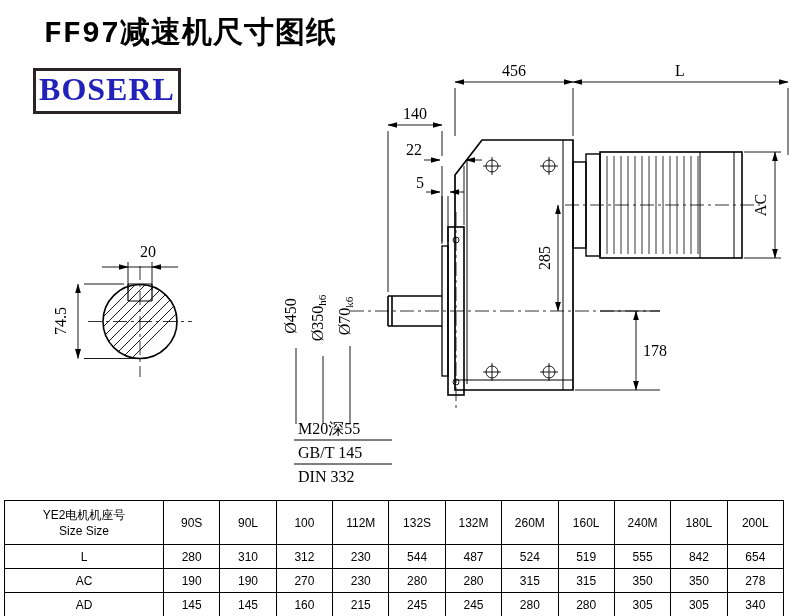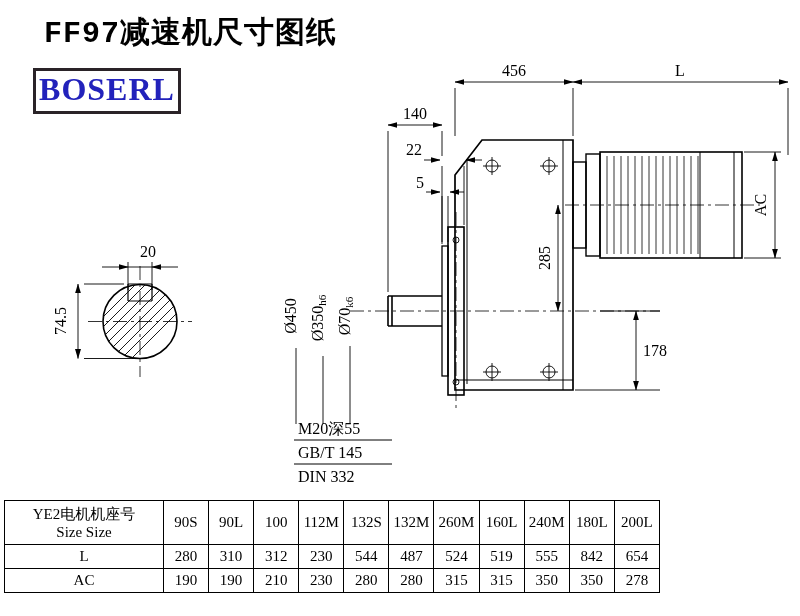--- a/index.html
+++ b/index.html
@@ -19,23 +19,23 @@
   .logo-text{
     font-family:"Liberation Serif",serif;font-weight:bold;font-size:32px;
     letter-spacing:1px;
   }
   svg text{
     font-family:"Liberation Serif",serif;font-size:16px;fill:#000;
   }
   svg .small-tol{font-size:11px;}
   svg .note{font-size:16px;}
   .dim-table{
-    position:absolute;left:4px;top:500px;width:656px;
+    position:absolute;left:4px;top:500px;width:780px;
     border-collapse:collapse;table-layout:fixed;
-    font-family:Liberation Serif, serif;font-size:15px;
+    font-family:Liberation Sans, sans-serif;font-size:12px;
   }
   .dim-table th,.dim-table td{
     border:1px solid #000;text-align:center;vertical-align:middle;
     padding:0;font-weight:normal;
   }
   .dim-table tr.hdr{height:44px;}
   .dim-table tr.data{height:24px;}
   .dim-table .first-col{width:158px;}
   .drawing-svg{position:absolute;left:0;top:0;}
 </style>
@@ -189,24 +189,38 @@
     <td>524</td>
     <td>519</td>
     <td>555</td>
     <td>842</td>
     <td>654</td>
   </tr>
   <tr class="data">
     <th class="first-col">AC</th>
     <td>190</td>
     <td>190</td>
-    <td>210</td>
+    <td>270</td>
     <td>230</td>
     <td>280</td>
     <td>280</td>
     <td>315</td>
     <td>315</td>
     <td>350</td>
     <td>350</td>
     <td>278</td>
   </tr>
+  <tr class="data">
+    <th class="first-col">AD</th>
+    <td>145</td>
+    <td>145</td>
+    <td>160</td>
+    <td>215</td>
+    <td>245</td>
+    <td>245</td>
+    <td>280</td>
+    <td>280</td>
+    <td>305</td>
+    <td>305</td>
+    <td>340</td>
+  </tr>
 </tbody>
   </table>
 
 </body></html>

